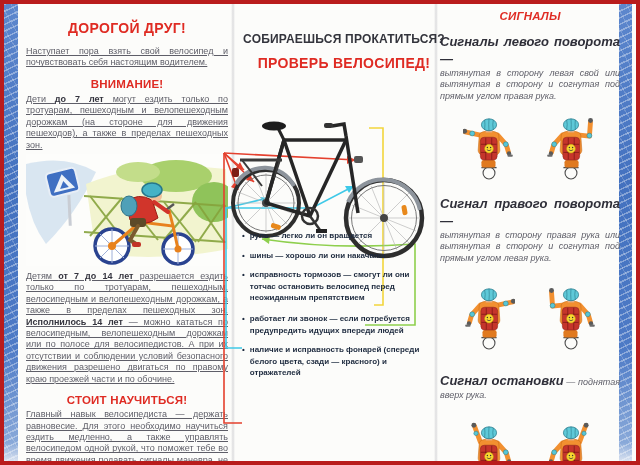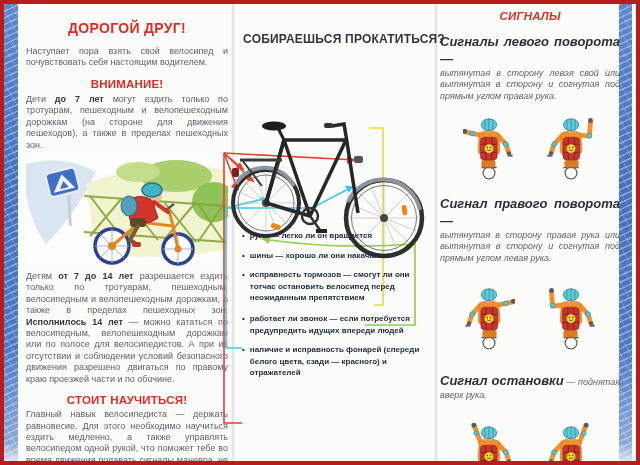--- a/index.html
+++ b/index.html
@@ -22,21 +22,21 @@
   .panel{position:absolute;box-sizing:border-box;}
   .panel-left{left:22px;top:8px;width:202px;}
   .panel-middle{left:230px;top:28px;width:220px;}
   .panel-right{left:436px;top:2px;width:180px;font-style:italic;}
 
   h1,h2,p,ul{margin:0;padding:0;}
   .c-red{color:#df2b23;}
   .ttl-lg{font-size:14px;font-weight:bold;text-align:center;letter-spacing:.3px;}
   .ttl-md{font-size:11.5px;font-weight:bold;text-align:center;letter-spacing:.2px;}
   .ttl-q{font-size:12px;font-weight:bold;text-align:center;color:#33343c;letter-spacing:.2px;}
-  .body{font-size:9px;line-height:1.27;color:#5e5e68;text-align:justify;}
+  .body{font-size:9px;line-height:1.27;color:#5e5e68;text-align:justify;text-decoration:underline;}
   .body b{color:#34343e;}
   .panel-left .ttl-lg{margin:8px 0 10px;}
   .att-ttl{margin:9px 0 4px;}
   .learn-ttl{margin:9px 0 3px;}
   .illus{width:202px;height:112px;margin:3px 0 5px;}
 
   .panel-middle .ttl-q{margin-bottom:9px;}
   .panel-middle .ttl-lg{margin-bottom:0;}
   .bike-layer{position:absolute;left:-18px;top:66px;width:218px;height:342px;pointer-events:none;}
   .checklist{position:absolute;left:8px;top:198px;width:186px;list-style:none;}
@@ -132,20 +132,21 @@
       </svg>
     </div>
 
     <p class="body"><span>Детям </span><b>от 7 до 14 лет</b><span> разрешается ездить только по тротуарам, пешеходным, велосипедным и велопешеходным дорожкам, а также в пределах пешеходных зон. </span><b>Исполнилось 14 лет</b><span> — можно кататься по велосипедным, велопешеходным дорожкам или по полосе для велосипедистов. А при их отсутствии и соблюдении условий безопасного движения разрешено двигаться по правому краю проезжей части и по обочине.</span></p>
     <h2 class="ttl-md c-red learn-ttl">СТОИТ НАУЧИТЬСЯ!</h2>
     <p class="body">Главный навык велосипедиста — держать равновесие. Для этого необходимо научиться ездить медленно, а также управлять велосипедом одной рукой, что поможет тебе во время движения подавать сигналы маневра, не боясь упасть.</p>
   </section>
 
   <section class="panel panel-middle">
     <h2 class="ttl-q">СОБИРАЕШЬСЯ ПРОКАТИТЬСЯ?</h2>
+    <h2 class="ttl-lg c-red">ПРОВЕРЬ ВЕЛОСИПЕД!</h2>
 
     <div class="bike-layer">
       <svg viewBox="0 0 218 342" xmlns="http://www.w3.org/2000/svg">
 
         <g fill="none" stroke-width="1.6">
           <path d="M153,30 L167,30 L167,207 L158,207" stroke="#f2d53c"></path>
           <path d="M46,141 Q120,152 199,146 L199,227 L149,227" stroke="#8ecf4d"></path>
           <polygon points="46,141 54,137 53,146" fill="#8ecf4d"></polygon>
           <g stroke="#3fc9e8">
             <path d="M138,88 L96,110 L10,110 L10,250 L26,250"></path>

